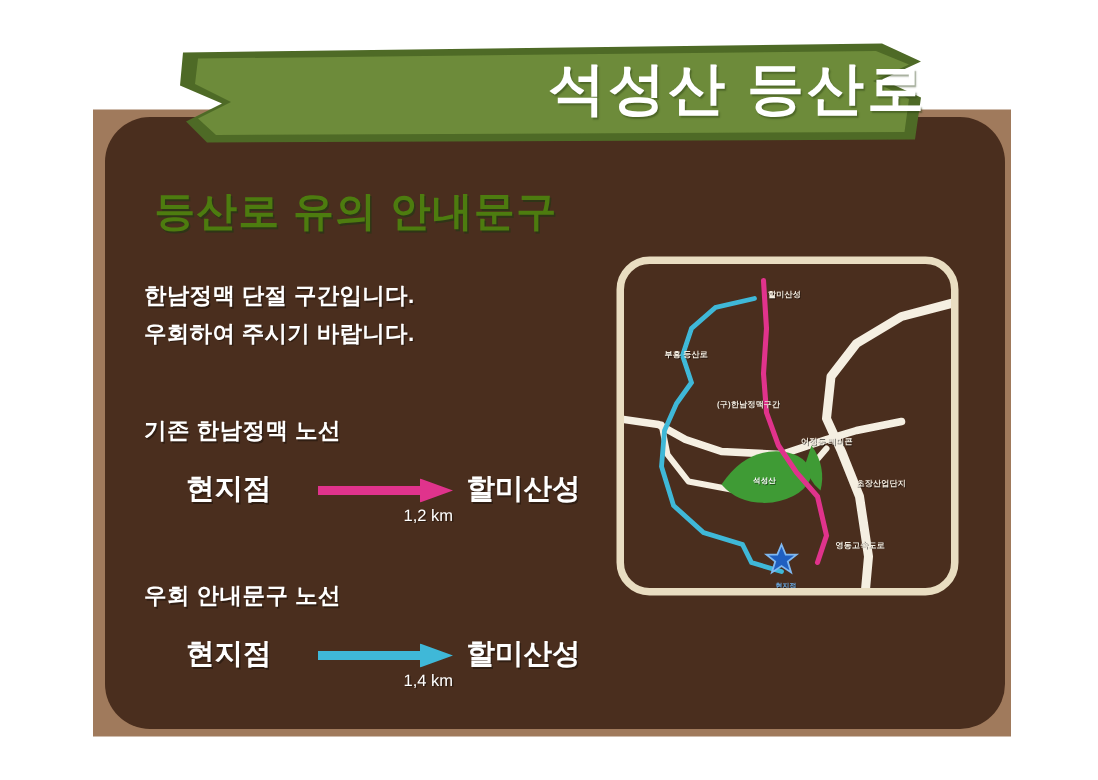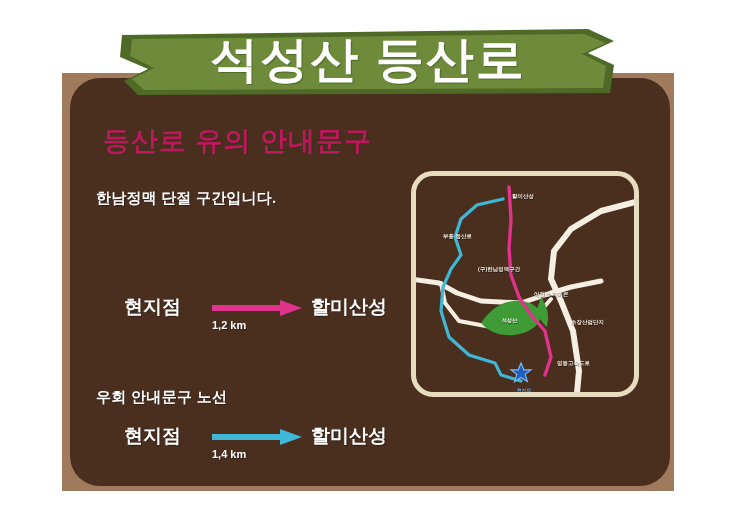--- a/index.html
+++ b/index.html
@@ -28,23 +28,23 @@
     position: absolute;
     left: 0; top: 0;
     width: 100%; height: 100%;
   }
   #title-text {
     position: absolute;
     left: 0; top: 0;
     width: 100%;
     height: 72px;
     line-height: 70px;
-    text-align: center;
-    color: #ffffff;
-    font-size: 48px;
+    text-align: right;
+    color: #ffffff;
+    font-size: 38px;
     font-weight: bold;
     letter-spacing: 2px;
     text-shadow: 1px 1px 1px rgba(40,60,18,0.45);
     z-index: 2;
   }
 
   
   #board-frame {
     position: absolute;
     left: 62px;
@@ -65,21 +65,21 @@
     z-index: 3;
   }
 
   
   #notice-heading {
     position: absolute;
     left: 103px;
     top: 123px;
     font-size: 27px;
     font-weight: bold;
-    color: #be185d;
+    color: #4d7c0f;
     letter-spacing: 1px;
     text-shadow: 1px 1px 0 rgba(20,60,15,0.5);
     z-index: 5;
     white-space: nowrap;
   }
   #notice-body {
     position: absolute;
     left: 96px;
     top: 185px;
     z-index: 5;
@@ -124,24 +124,24 @@
     top: 8px;
     width: 90px;
     height: 16px;
   }
   .arrow-wrap svg { display: block; }
   .route-dist {
     position: absolute;
     left: 116px;
     top: 27px;
     width: 90px;
-    text-align: left;
+    text-align: right;
     color: #ffffff;
     font-size: 11px;
-    font-weight: bold;
+    font-weight: normal;
     text-shadow: 1px 1px 0 rgba(0,0,0,0.35);
   }
   #route-existing { left: 96px; top: 278px; }
   #route-detour   { left: 96px; top: 388px; }
 
   
   #map-panel {
     position: absolute;
     left: 411px;
     top: 171px;
@@ -190,23 +190,25 @@
   <div id="title-text">석성산 등산로</div>
 </div>
 
 <div id="board-frame"></div>
 <div id="board-inner"></div>
 
 <div id="notice-heading">등산로 유의 안내문구</div>
 
 <div id="notice-body">
   <div>한남정맥 단절 구간입니다.</div>
+  <div>우회하여 주시기 바랍니다.</div>
 </div>
 
 <div class="route-block" id="route-existing">
+  <div class="route-title">기존 한남정맥 노선</div>
   <div class="route-row">
     <div class="route-endpoint from">현지점</div>
     <div class="arrow-wrap">
       <svg width="90" height="16" viewBox="0 0 90 16">
         <path d="M0 5 L68 5 L68 0 L90 8 L68 16 L68 11 L0 11 Z" fill="#e0338c"></path>
       </svg>
     </div>
     <div class="route-dist">1,2 km</div>
     <div class="route-endpoint to">할미산성</div>
   </div>

